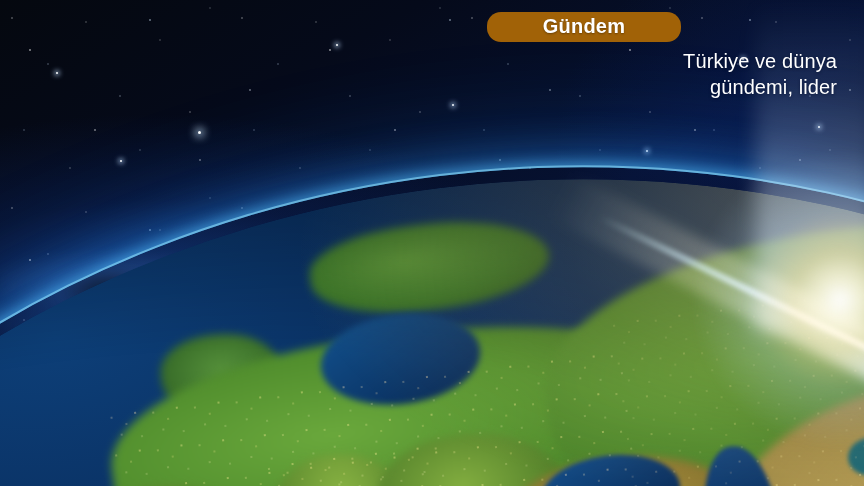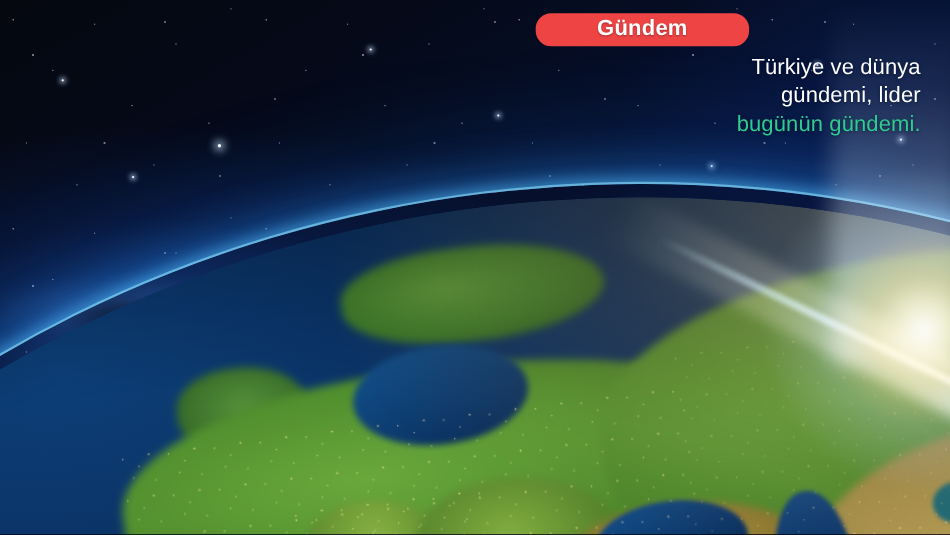--- a/index.html
+++ b/index.html
@@ -185,21 +185,21 @@
   #text-panel{
     position:absolute;
     left:487px; top:12px;
     width:350px;
   }
   #badge{
     display:inline-block;
     min-width:194px;
     padding:4px 14px 5px;
     border-radius:14px;
-    background:#ef4444;
+    background:#a16207;
     text-align:center;
   }
   #badge-label{
     color:#ffffff;
     font-size:20px;
     font-weight:bold;
     letter-spacing:.2px;
     line-height:20px;
     text-shadow:0 1px 2px rgba(0,0,0,.35);
   }
@@ -287,18 +287,17 @@
 
   <div id="text-panel">
 
     <div id="badge">
       <span id="badge-label">Gündem</span>
     </div>
 
     <div id="headline">
       <span class="hl white">Türkiye ve dünya</span>
       <span class="hl white">gündemi, lider</span>
-      <span class="hl green">bugünün gündemi.</span>
     </div>
 
   </div>
 
 </div>
 
 </body></html>

